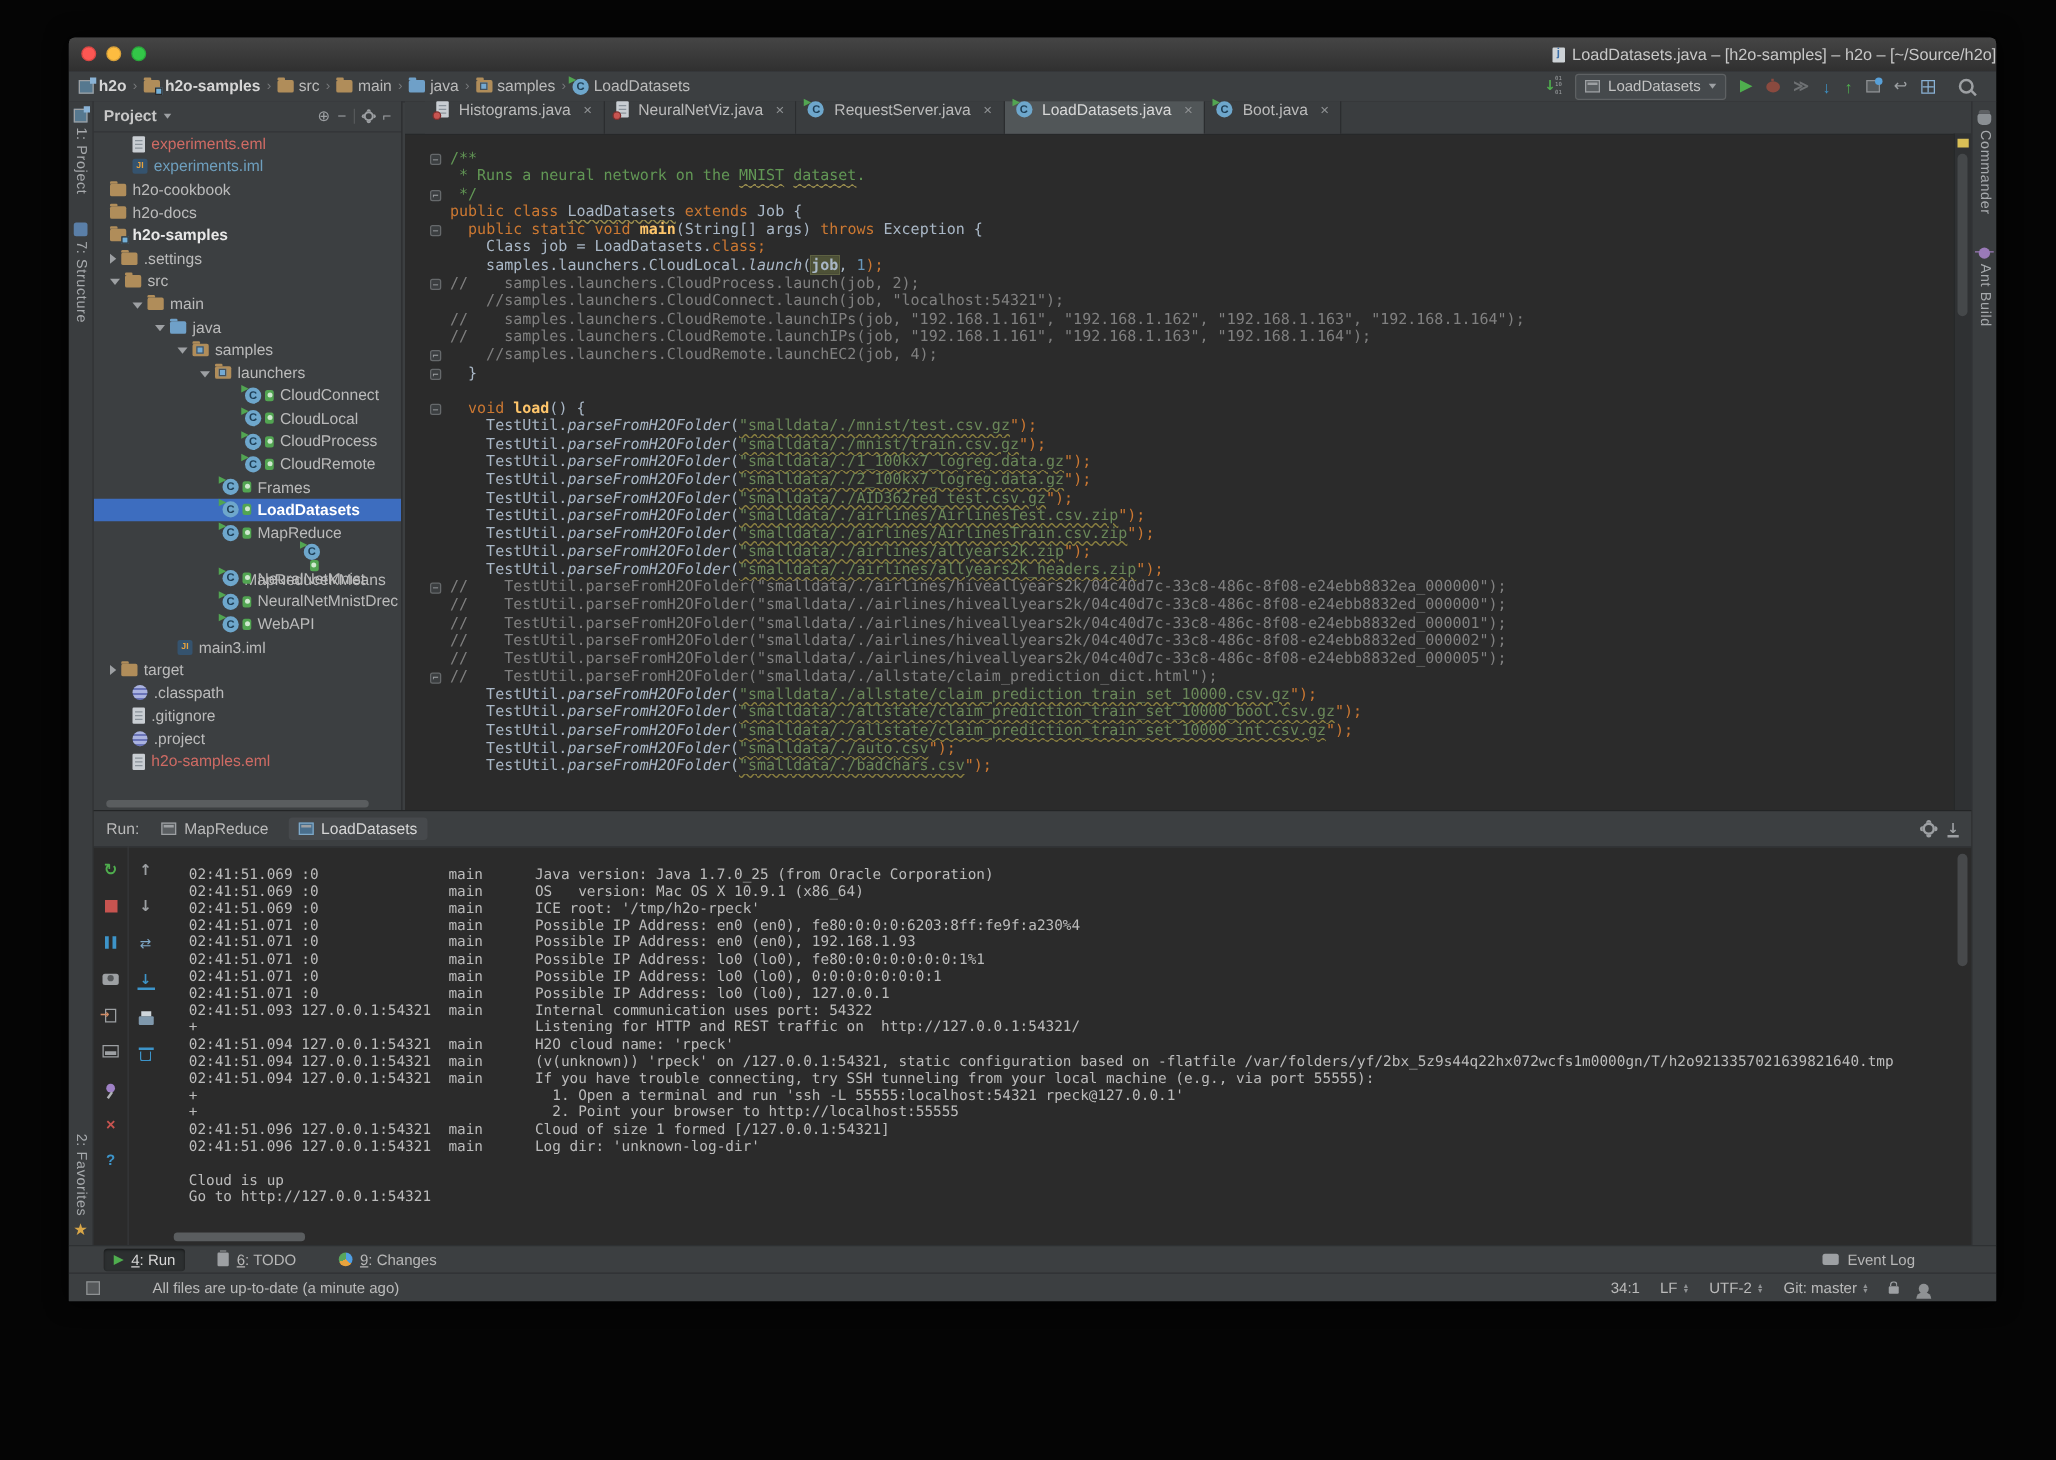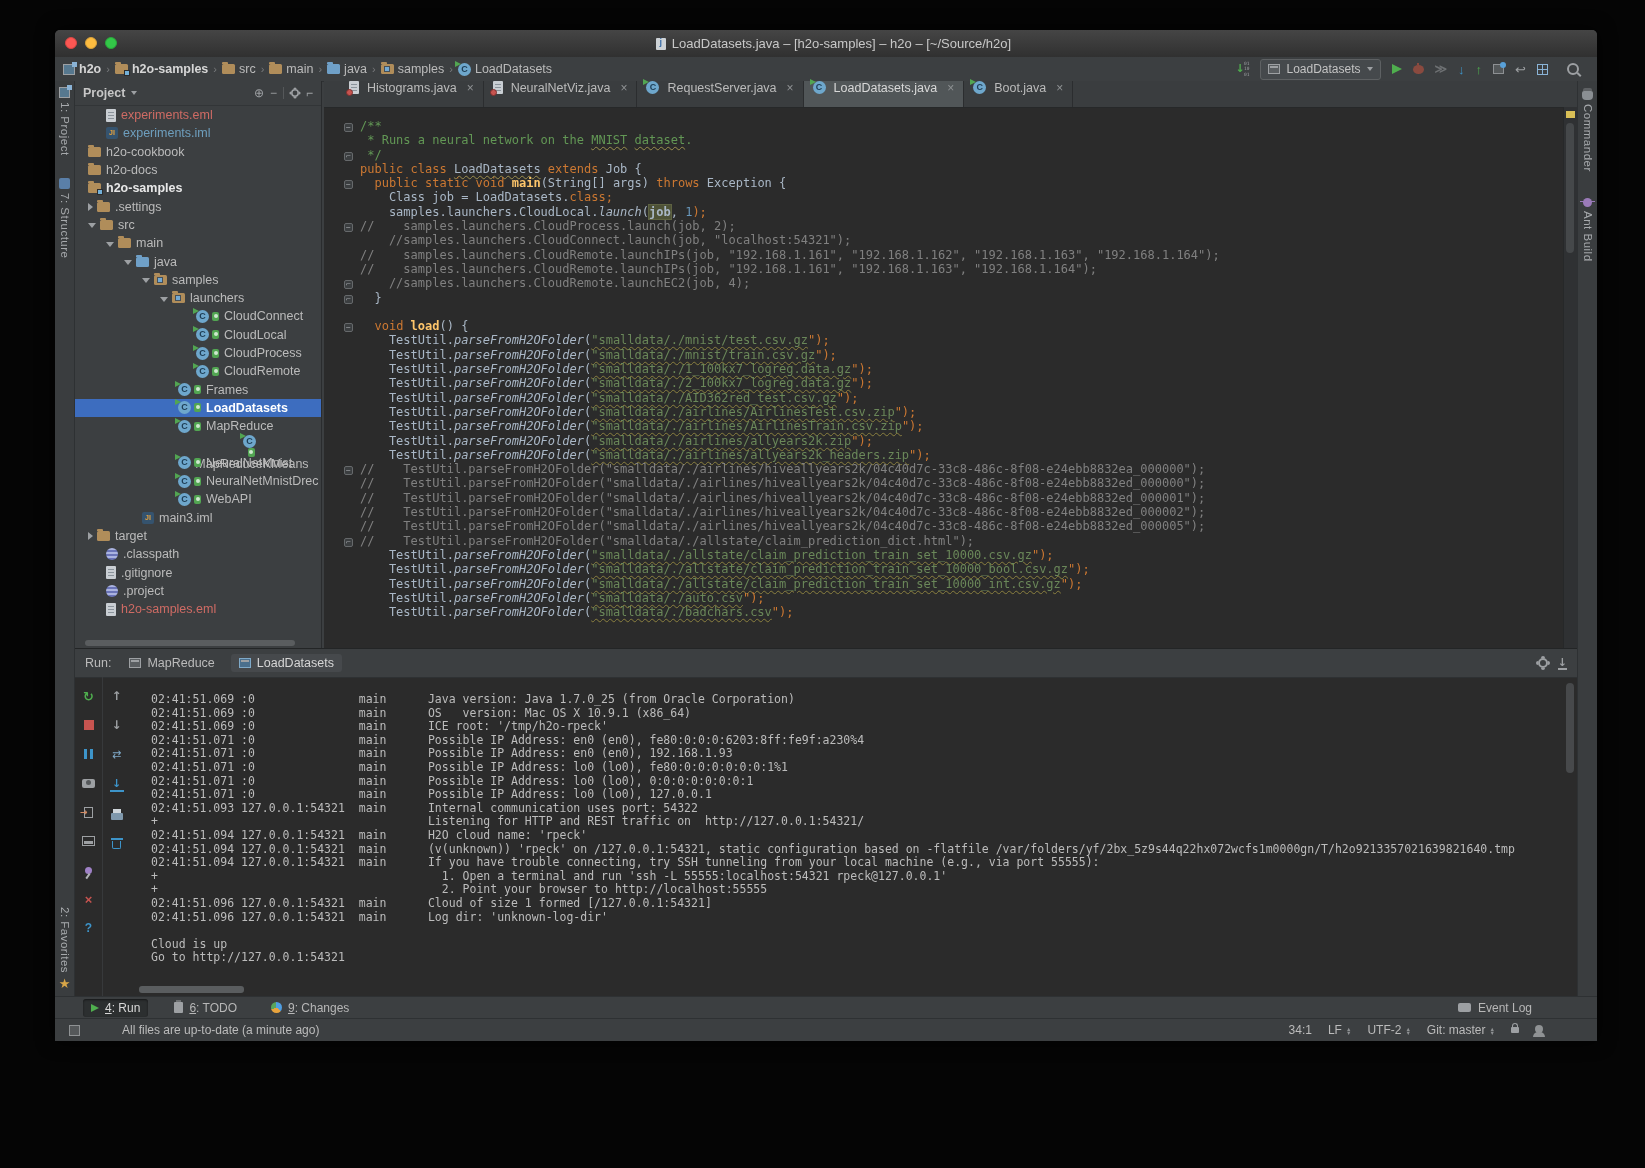--- a/index.html
+++ b/index.html
@@ -9,21 +9,21 @@
           border-radius:5px 5px 0 0;box-shadow:0 0 18px rgba(0,0,0,.8);overflow:hidden;}
 
   
   .titlebar{position:absolute;left:0;top:0;width:100%;height:27px;
             background:linear-gradient(#454545,#303030);border-bottom:1px solid #1d1d1d;}
   .lights{position:absolute;left:10px;top:7px;display:flex;gap:8px;}
   .light{width:12px;height:12px;border-radius:50%;}
   .light.red{background:#fc5753;border:1px solid #d94744;box-sizing:border-box;}
   .light.yel{background:#fdbc40;border:1px solid #d8a13a;box-sizing:border-box;}
   .light.grn{background:#33c748;border:1px solid #2aa73c;box-sizing:border-box;}
-  .title{position:absolute;left:15px;right:0;top:0;height:27px;line-height:27px;text-align:center;
+  .title{position:absolute;left:15px;right:0;top:0;height:27px;line-height:27px;text-align:right;
          color:#c8c8c8;font-size:13px;border-radius:11px;}
   .ic-javafile{display:inline-block;width:10px;height:12px;background:#cdd2d6;border-radius:1px;
          position:relative;vertical-align:-2px;margin-right:6px;}
   .ic-javafile::before{content:"j";position:absolute;left:0;right:0;top:-2px;color:#3a6ea8;
          font:bold 9px/12px "Liberation Sans",sans-serif;text-align:center;}
 
   
   .toolbar{position:absolute;left:0;top:27px;width:100%;height:24px;background:#3c3f41;
            border-bottom:1px solid #2e3133;}
   .breadcrumbs{position:absolute;left:8px;top:0;height:24px;display:flex;align-items:center;gap:3px;
@@ -200,21 +200,21 @@
   .ic-todo{width:9px;height:11px;background:#9da0a3;border-radius:1px;position:relative;}
   .ic-todo::before{content:"";position:absolute;top:-2px;left:2px;width:5px;height:2px;background:#6e7173;}
   .ic-changes{width:11px;height:11px;border-radius:50%;background:conic-gradient(#4f9ee3 0 130deg,#e8a33d 0 250deg,#58a55c 0);}
   .bb-sp{flex:1;}
   .eventlog{display:flex;align-items:center;gap:7px;margin-right:55px;}
   .ic-bubble{width:13px;height:9px;background:#9da0a3;border-radius:2px;position:relative;}
   .ic-bubble::after{content:"";position:absolute;left:2px;bottom:-3px;border:3px solid transparent;border-top-color:#9da0a3;border-left-width:2px;}
   .statusbar{position:absolute;left:0;top:988px;width:100%;height:23px;background:#3c3f41;border-top:1px solid #2e3133;
         display:flex;align-items:center;color:#bbbbbb;font-size:12px;box-sizing:border-box;padding:0 14px;}
   .sb-toggle{width:9px;height:9px;border:1px solid #8f9294;background:#55585a;margin-right:42px;}
-  .sb-right{margin-left:auto;display:flex;align-items:flex-start;gap:16px;margin-right:40px;}
+  .sb-right{margin-left:auto;display:flex;align-items:center;gap:16px;margin-right:40px;}
   .updn{display:inline-flex;flex-direction:column;line-height:4px;font-size:5.5px;color:#8f9294;vertical-align:middle;margin-left:4px;}
   .ic-sblock{width:8px;height:6px;background:#9da0a3;border-radius:1px;position:relative;margin-top:4px;}
   .ic-sblock::before{content:"";position:absolute;top:-4px;left:1px;width:6px;height:4px;border:1.5px solid #9da0a3;border-bottom:none;border-radius:3px 3px 0 0;box-sizing:border-box;}
   .ic-hector{width:8px;height:8px;border-radius:50%;background:#8f9294;position:relative;margin-top:2px;}
   .ic-hector::after{content:"";position:absolute;top:7px;left:-2px;width:12px;height:5px;border-radius:5px 5px 0 0;background:#8f9294;}
 </style>
 </head>
 <body>
 
 <div id="stage">

